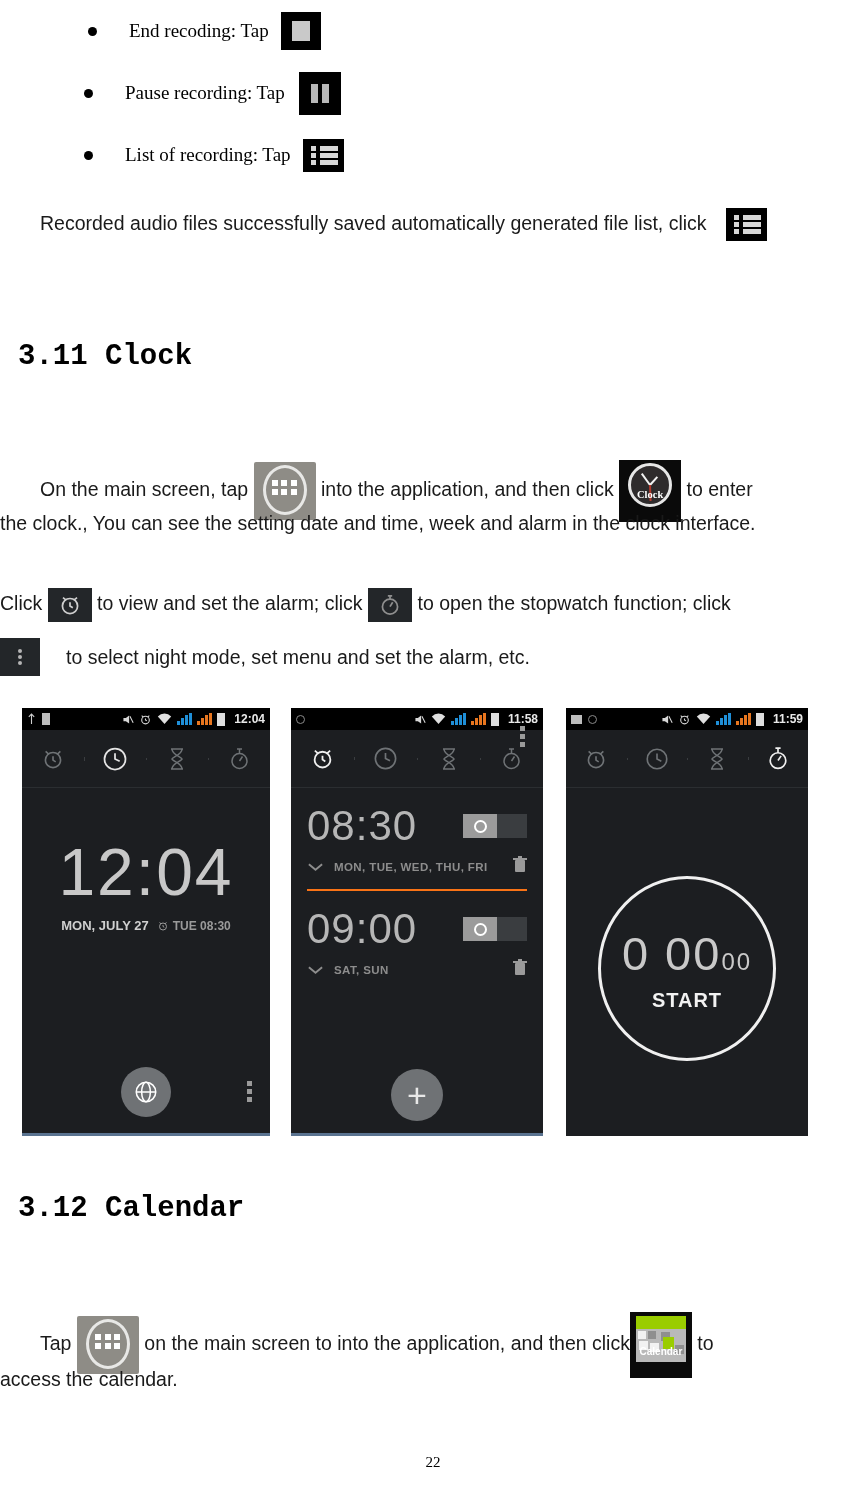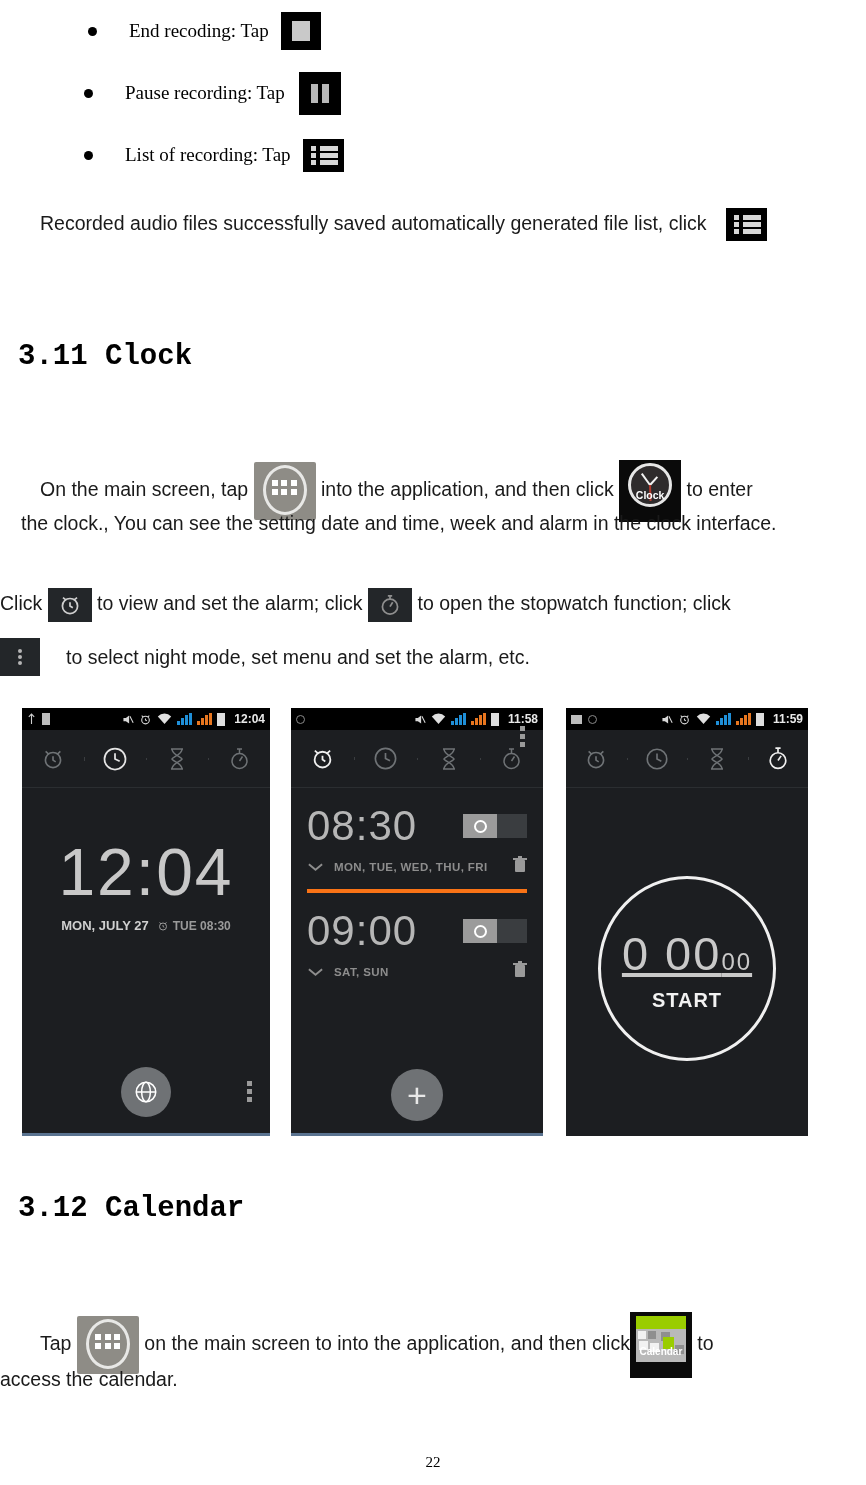--- a/index.html
+++ b/index.html
@@ -113,21 +113,21 @@
     border:3px solid #e6e6e6;
   }
   .clockicon .hh, .clockicon .mh, .clockicon .sh {
     position:absolute; background:#f2f2f2; transform-origin: bottom center;
   }
   .clockicon .hh { width:2px; height:11px; left:30px; top:14px; transform:rotate(42deg); }
   .clockicon .mh { width:2px; height:14px; left:30px; top:11px; transform:rotate(-36deg); }
   .clockicon .sh { width:2px; height:16px; left:30px; top:9px; background:#b03a2e; transform:rotate(178deg); }
   .clockicon .lbl {
     position:absolute; left:0; right:0; bottom:2px; text-align:center;
-    color:#fff; font-size:10.5px; font-weight:bold; font-family:Liberation Sans, sans-serif;
+    color:#fff; font-size:10.5px; font-weight:bold; font-family:Liberation Serif, serif;
   }
 
   .calicon {
     display:inline-block; vertical-align:middle;
     width:62px; height:66px; background:#0a0a0a; position:relative;
   }
   .calicon .top { position:absolute; left:6px; top:4px; width:50px; height:13px; background:#9acd00; }
   .calicon .grid {
     position:absolute; left:6px; top:17px; width:50px; height:33px;
     background:#b9b9b9;
@@ -204,39 +204,39 @@
   }
   .toggle i {
     position:absolute; left:0; top:0; width:34px; height:24px; background:#9b9b9b;
     display:flex; align-items:center; justify-content:center;
   }
   .toggle i::after {
     content:""; width:9px; height:9px; border:2px solid #fff; border-radius:50%;
   }
   .alarm-days {
     display:flex; align-items:center; gap:10px; margin-top:6px; padding-bottom:12px;
-    border-bottom:4px solid #f97316;
+    border-bottom:2px solid #f97316;
   }
   .alarm-days .dlabel { color:#8d8d8d; font-size:11.5px; font-weight:bold; letter-spacing:0.4px; }
   .alarm-days .trash { margin-left:auto; }
 
   .fab {
     position:absolute; left:50%; bottom:12px; transform:translateX(-50%);
     width:52px; height:52px; border-radius:50%; background:#6f7275;
     display:flex; align-items:center; justify-content:center;
     color:#e8e8e8; font-size:34px; font-weight:300; line-height:1;
   }
 
   
   .sw-circle {
     position:absolute; left:50%; top:168px; transform:translateX(-50%);
     width:178px; height:185px; border:3px solid #f0f0f0; border-radius:50%;
     display:flex; flex-direction:column; align-items:center; justify-content:center;
   }
-  .sw-digits { color:#c9c9c9; font-size:47px; font-weight:300; letter-spacing:2px;text-decoration:underline; }
+  .sw-digits { color:#c9c9c9; font-size:47px; font-weight:300; letter-spacing:2px; }
   .sw-digits small { font-size:24px; }
   .sw-start { color:#f2f2f2; font-size:20px; font-weight:bold; letter-spacing:1px; margin-top:8px; }
 
   .pagenum {
     position:absolute; left:0; right:0; bottom:14px; text-align:center;
     font-family:"Liberation Serif", serif; font-size:15px; color:#000;
   }
 </style>
 </head>
 <body>
@@ -297,21 +297,21 @@
       </span>
   </span>
   <span>into the application, and then click</span>
   <span class="clockicon">
     <span class="face"></span><span class="hh"></span><span class="mh"></span><span class="sh"></span>
     <span class="lbl">Clock</span>
   </span>
   <span>to enter</span>
 </div>
 
-<div class="para" style="position:absolute; top:512px; left:0; width:794px; line-height:normal;padding-left:21px;">the clock., You can see the setting date and time, week and alarm in the clock interface.</div>
+<div class="para" style="position:absolute; top:512px; left:0; width:794px; line-height:normal;">the clock., You can see the setting date and time, week and alarm in the clock interface.</div>
 
 <div class="para" style="position:absolute; top:578px; left:0; width:748px;">
   <span>Click</span>
   <span class="mini mini-alarm">
     <svg width="26" height="26" viewBox="0 0 24 24" fill="none" stroke="#cfcfcf" stroke-width="1.6">
       <circle cx="12" cy="13" r="7"></circle>
       <path d="M12 9.5 L12 13 L14.6 14.6"></path>
       <path d="M5.5 5.2 L8.2 7.3 M18.5 5.2 L15.8 7.3"></path>
     </svg>
   </span>

